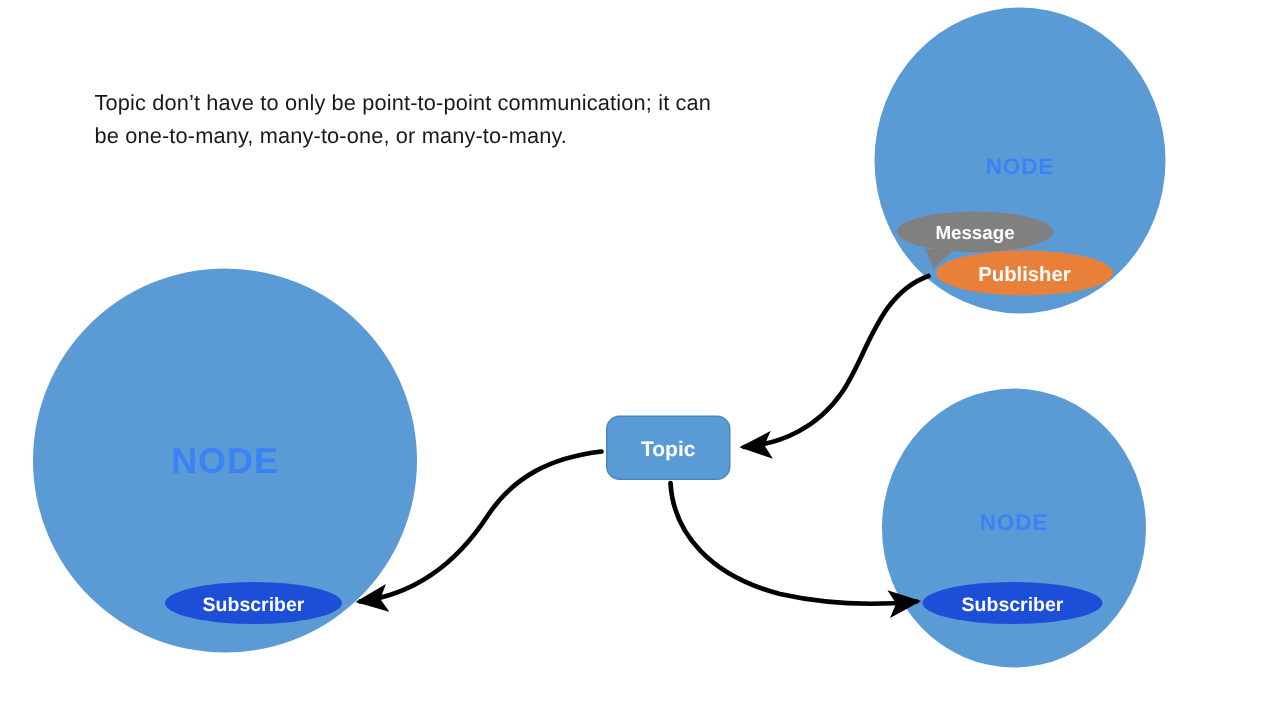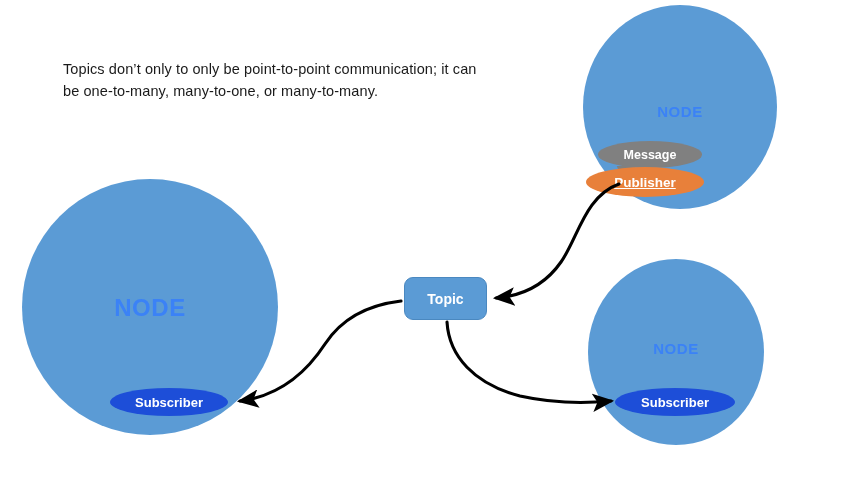--- a/index.html
+++ b/index.html
@@ -94,37 +94,37 @@
     font-weight: bold;
     font-size: 14px;
     box-sizing: border-box;
   }
 </style>
 </head>
 <body>
 
 <div id="stage">
 
-  <div class="caption">Topics don’t only to only be point-to-point communication; it can be one-to-many, many-to-one, or many-to-many.</div>
+  <div class="caption">Topic don’t have to only be point-to-point communication; it can be one-to-many, many-to-one, or many-to-many.</div>
 
   <div class="node-circle" style="left:22px; top:179px; width:256px; height:256px;"></div>
   <div class="node-label" style="left:22px; top:294px; width:256px; font-size:24px;">NODE</div>
   <div class="pill pill-subscriber" style="left:110px; top:388px; width:118px; height:28px;">
     <span>Subscriber</span>
   </div>
 
   <div class="node-circle" style="left:583px; top:5px; width:194px; height:204px;"></div>
   <div class="node-label" style="left:583px; top:103px; width:194px; font-size:15px;">NODE</div>
 
   <div class="pill pill-message" style="left:598px; top:141px; width:104px; height:27px;align-items:center;">
     <span>Message</span>
     <span class="tail"></span>
   </div>
 
-  <div class="pill pill-publisher" style="left:586px; top:167px; width:118px; height:30px;text-decoration:underline;">
+  <div class="pill pill-publisher" style="left:624px; top:167px; width:118px; height:30px;">
     <span>Publisher</span>
   </div>
 
   <div class="node-circle" style="left:588px; top:259px; width:176px; height:186px;"></div>
   <div class="node-label" style="left:588px; top:340px; width:176px; font-size:15px;">NODE</div>
   <div class="pill pill-subscriber" style="left:615px; top:388px; width:120px; height:28px;">
     <span>Subscriber</span>
   </div>
 
   <div class="topic-box" style="left:404px; top:277px; width:83px; height:43px;">

